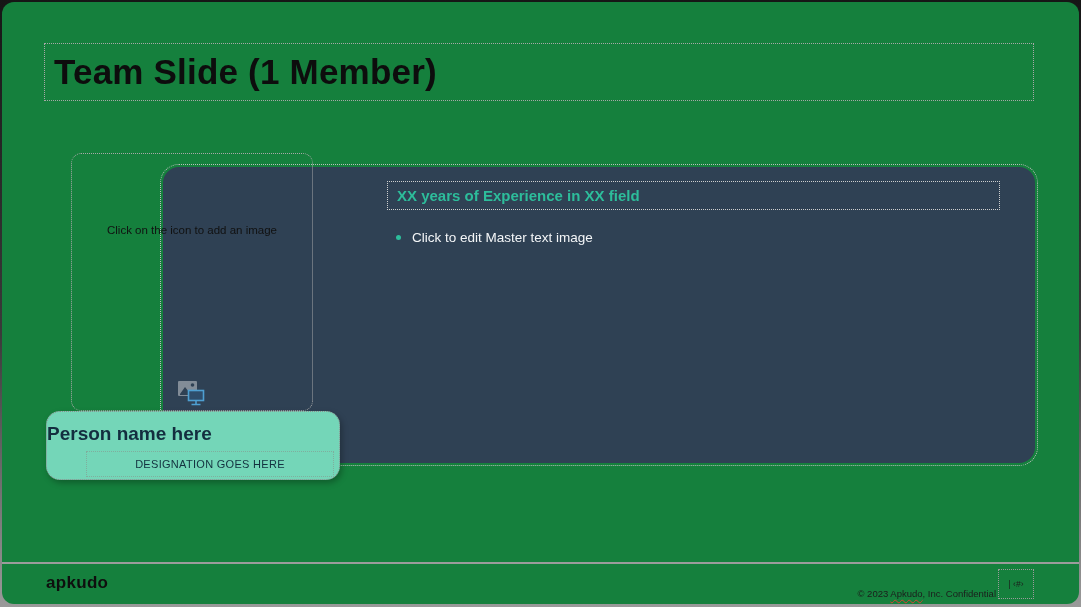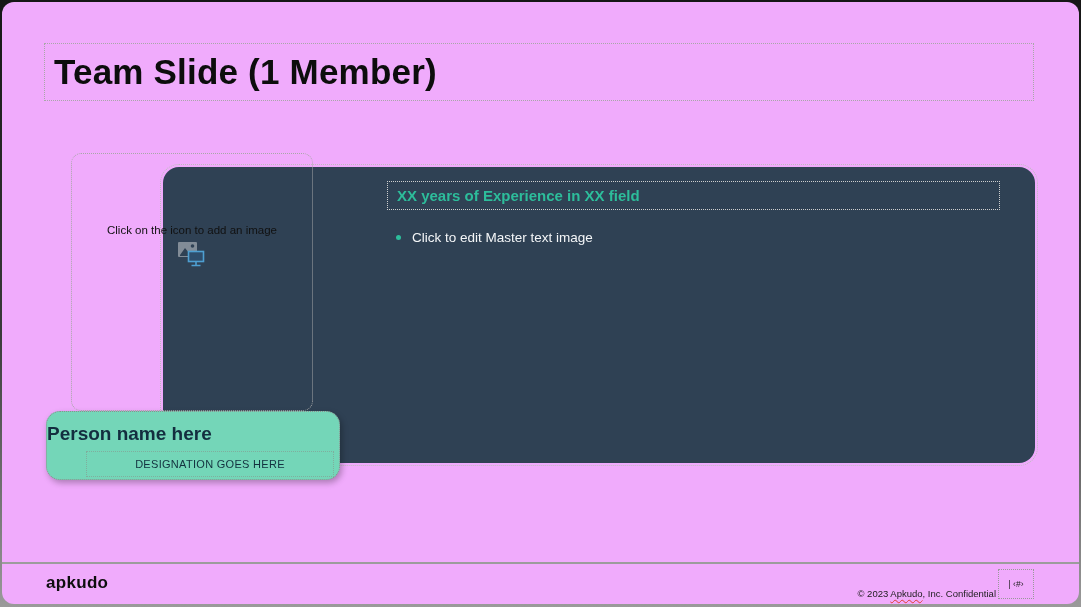--- a/index.html
+++ b/index.html
@@ -3,21 +3,21 @@
 <meta charset="utf-8">
 <style>
   * { margin:0; padding:0; box-sizing:border-box; }
   html,body { width:1081px; height:607px; overflow:hidden; }
   body {
     font-family:"Liberation Sans", sans-serif;
     background:linear-gradient(180deg,#161616 0%,#3a3a3a 55%,#9a9a9a 100%);
   }
   .slide {
     position:absolute; left:2px; top:2px; width:1077px; height:602px;
-    background:#f0abfc; border-radius:12px; overflow:hidden;
+    background:#15803d; border-radius:12px; overflow:hidden;
   }
   
   .title-box {
     position:absolute; left:42px; top:41px; width:990px; height:58px;
     border:1px dotted #a8a8a8; display:flex; align-items:center; padding-left:9px;
   }
   .title-box h1 {
     font-size:35px; font-weight:bold; color:#0d0d0d; letter-spacing:0.2px;
     font-family:"Liberation Sans", sans-serif;
   }
@@ -34,21 +34,21 @@
   .heading-box span { font-size:15px; font-weight:bold; color:#2dbd9b; }
   .bullet-row {
     position:absolute; left:233px; top:63px; display:flex; align-items:center; gap:11px;
   }
   .bullet-dot { width:5px; height:5px; border-radius:50%; background:#2dbd9b; flex:0 0 auto; }
   .bullet-row span { font-size:13.5px; color:#f4f6f8; }
   
   .img-ph {
     position:absolute; left:69px; top:151px; width:242px; height:258px;
     border:1px dotted #a8a8a8; border-radius:10px; z-index:3;
-    display:flex; flex-direction:column; align-items:center; justify-content:flex-start;
+    display:flex; flex-direction:column; align-items:center; justify-content:space-between;
   }
   .img-ph .hint { font-size:11.5px; color:#111; white-space:nowrap; margin-top:70px; }
   .img-ph .icon-wrap { margin-top:5px; cursor:pointer; }
   
   .name-card {
     position:absolute; left:44px; top:409px; width:294px; height:69px;
     background:#74d6b8; border-radius:14px; z-index:4;
     border:1px dotted #8d8d8d;
     box-shadow:2px 3px 6px rgba(0,0,0,0.28);
   }

